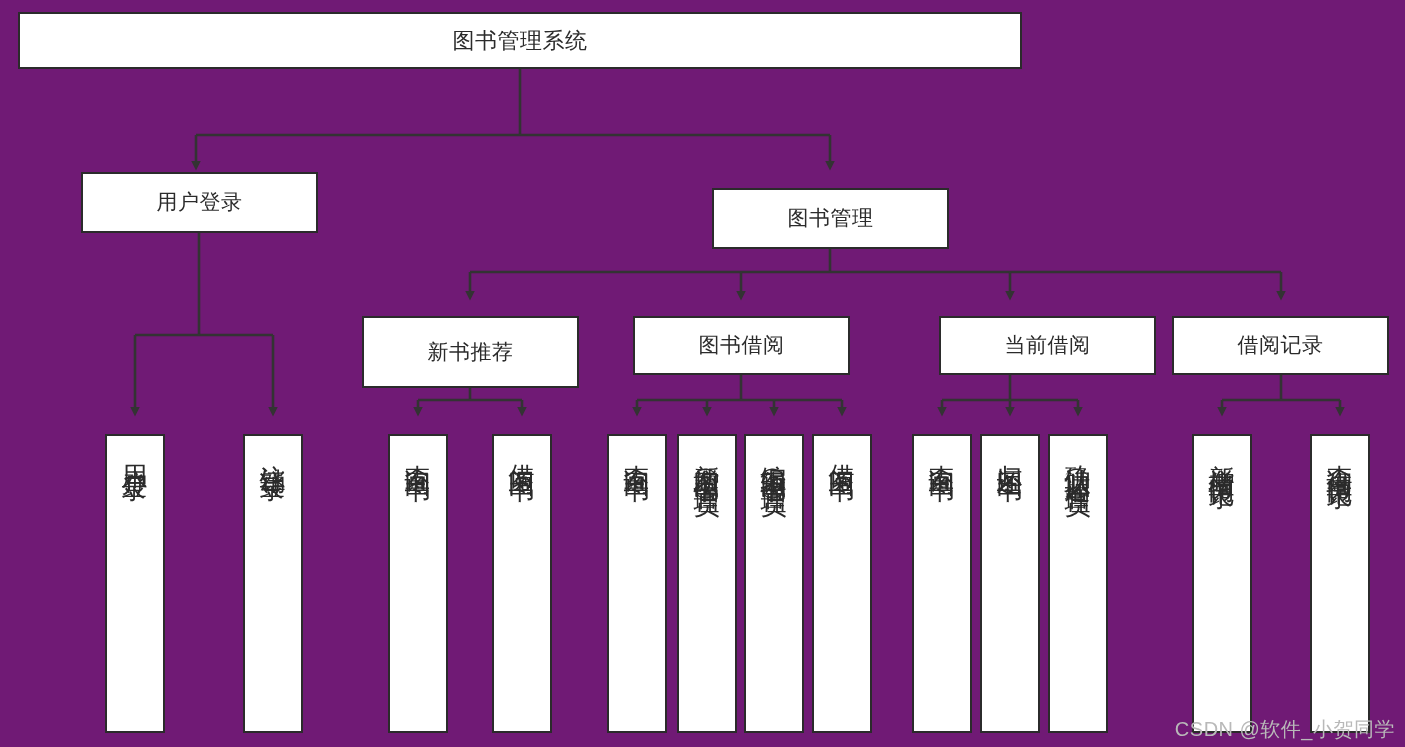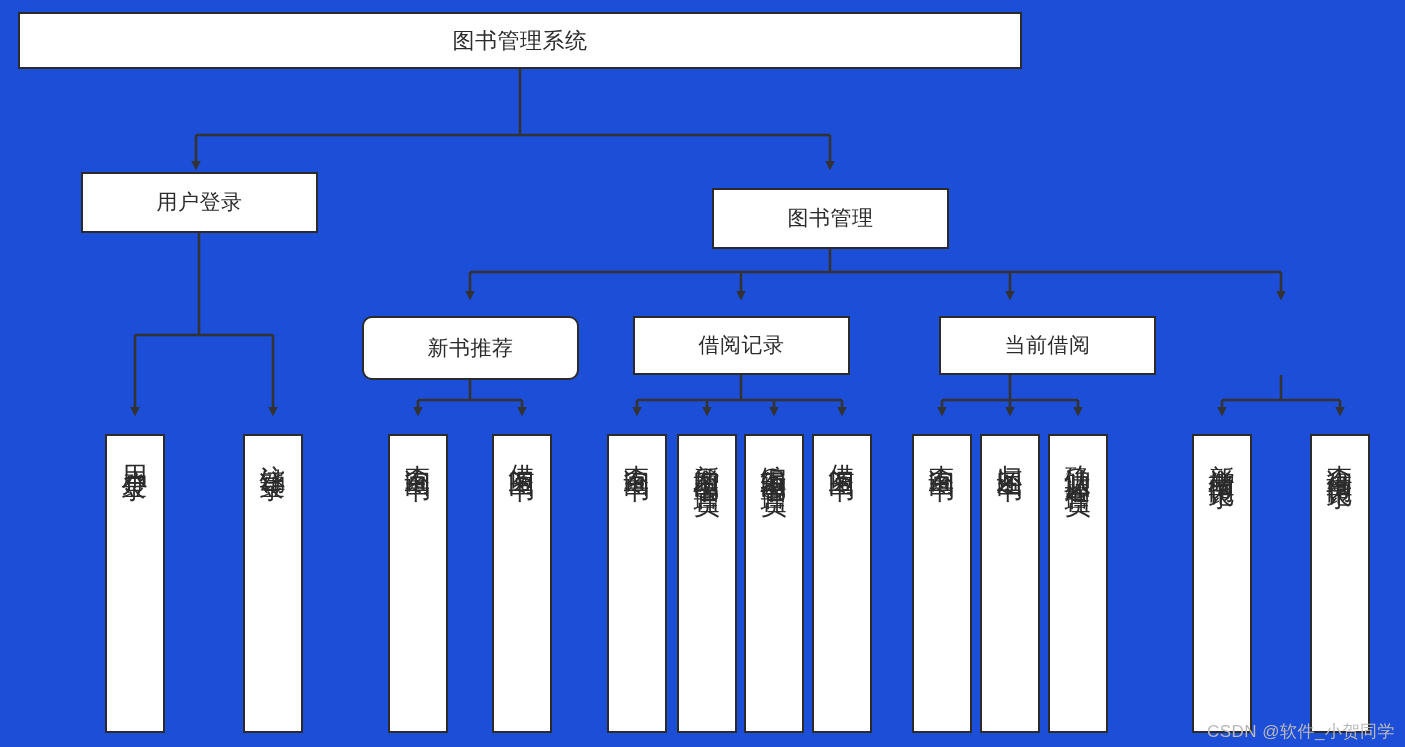--- a/index.html
+++ b/index.html
@@ -7,21 +7,21 @@
     padding: 0;
     background: #ffffff;
   }
   body {
     font-family: "Liberation Sans", "DejaVu Sans", sans-serif;
   }
   #canvas {
     position: relative;
     width: 1405px;
     height: 747px;
-    background: #1d4ed8;
+    background: #701a75;
     overflow: hidden;
   }
   svg#wires {
     position: absolute;
     left: 0;
     top: 0;
     width: 1405px;
     height: 747px;
     pointer-events: none;
   }
@@ -60,21 +60,21 @@
     text-orientation: upright;
     font-size: 26px;
     line-height: 1.0;
     letter-spacing: 4px;
     white-space: nowrap;
   }
   .watermark {
     position: absolute;
     right: 10px;
     bottom: 4px;
-    font-size: 17px;
+    font-size: 20px;
     color: #b9b9b9;
     white-space: nowrap;
     letter-spacing: 0.5px;
     margin-top: 21px;
   }
 </style>
 </head>
 <body>
 
 <div id="canvas">
@@ -133,29 +133,32 @@
     <span class="lbl">图书管理系统</span>
   </div>
 
   <div class="node h" style="left:81px; top:172px; width:237px; height:61px;">
     <span class="lbl">用户登录</span>
   </div>
   <div class="node h" style="left:712px; top:188px; width:237px; height:61px;">
     <span class="lbl">图书管理</span>
   </div>
 
-  <div class="node h" style="left:362px; top:316px; width:217px; height:64px;border-radius:10px;">
+  <div class="node h" style="left:362px; top:316px; width:217px; height:72px;">
     <span class="lbl">新书推荐</span>
   </div>
   <div class="node h" style="left:633px; top:316px; width:217px; height:59px;">
-    <span class="lbl">借阅记录</span>
+    <span class="lbl">图书借阅</span>
   </div>
   <div class="node h" style="left:902px; top:316px; width:217px; height:59px;margin-left:37px;">
     <span class="lbl">当前借阅</span>
   </div>
+  <div class="node h" style="left:1172px; top:316px; width:217px; height:59px;">
+    <span class="lbl">借阅记录</span>
+  </div>
 
   <div class="node v" style="left:105px; top:434px; width:60px; height:299px;">
     <span class="lbl">用户登录</span>
   </div>
   <div class="node v" style="left:243px; top:434px; width:60px; height:299px;">
     <span class="lbl">注销登录</span>
   </div>
 
   <div class="node v" style="left:388px; top:434px; width:60px; height:299px;">
     <span class="lbl">查询图书</span>

